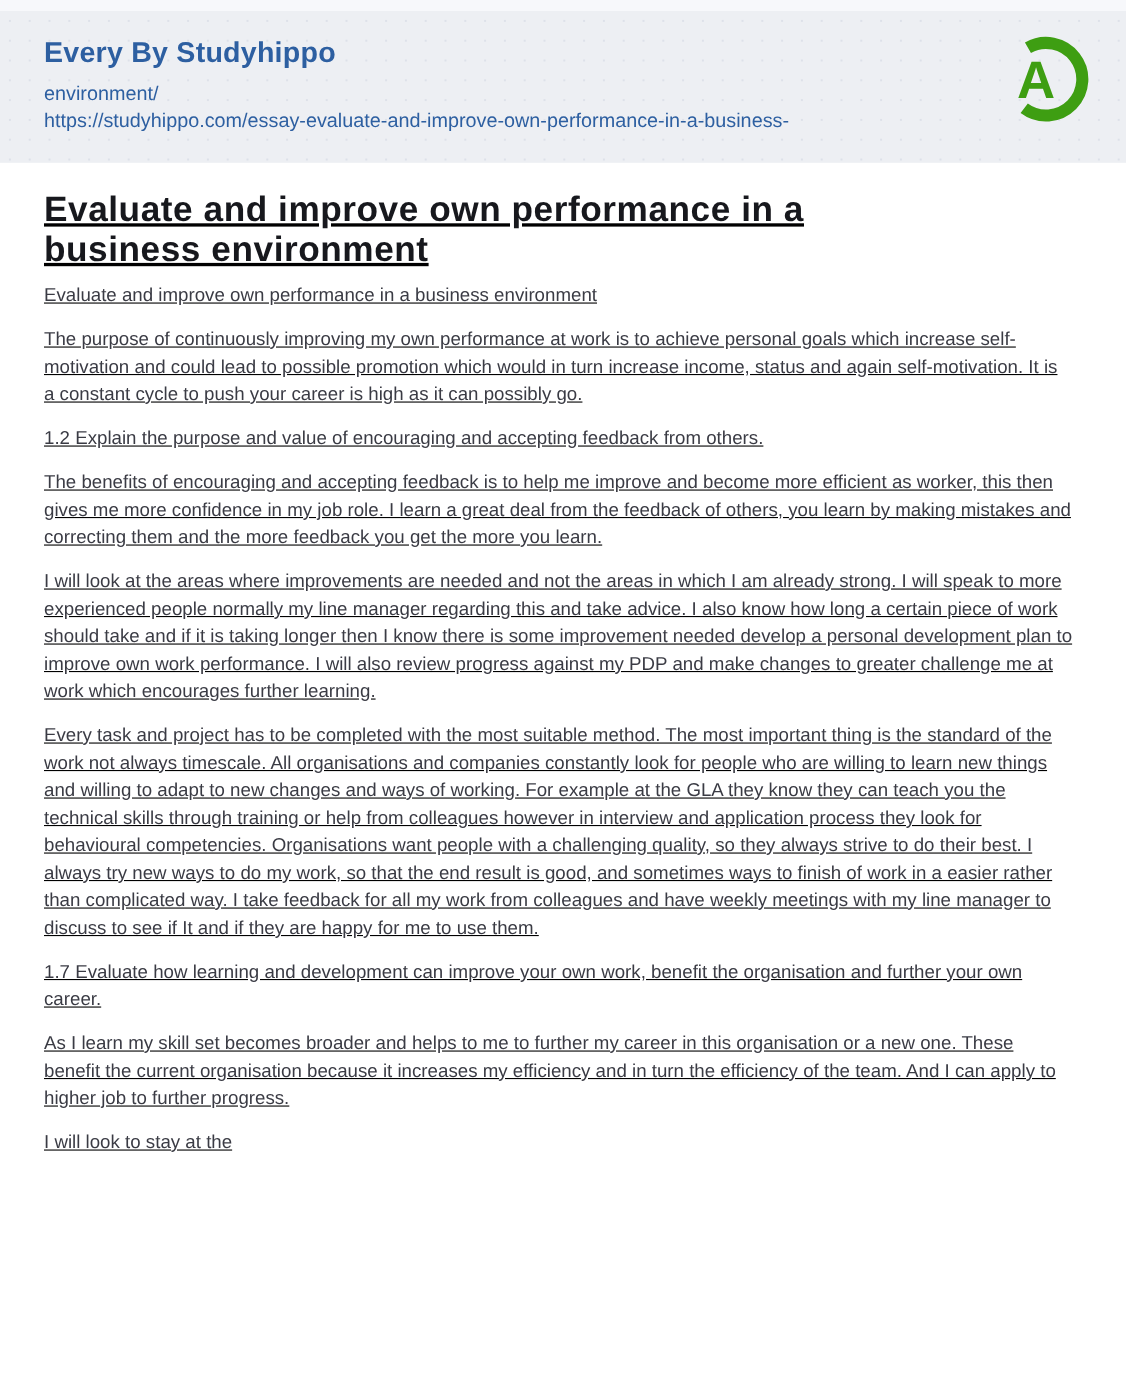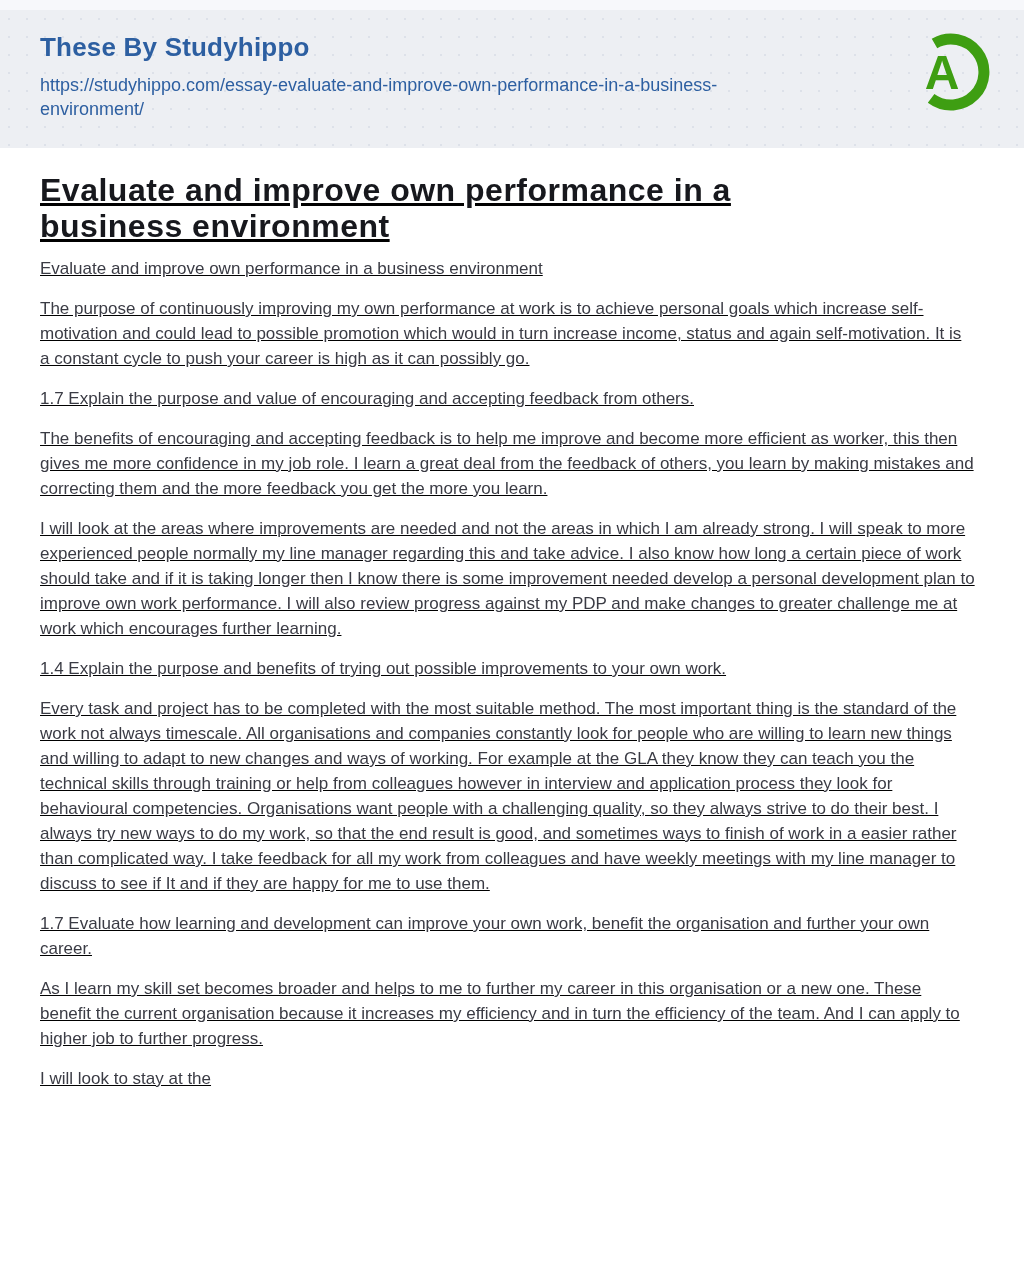--- a/index.html
+++ b/index.html
@@ -71,40 +71,39 @@
     margin-top: 12px;
   }
 </style>
 </head>
 <body>
 
 <div class="top-strip"></div>
 
 <header class="site-header">
   <div class="header-left">
-    <h2 class="site-title">These By Studyhippo</h2>
+    <h2 class="site-title">Every By Studyhippo</h2>
     <div class="site-url">
+      <div>environment/</div>
       <div>https://studyhippo.com/essay-evaluate-and-improve-own-performance-in-a-business-</div>
-      <div>environment/</div>
     </div>
   </div>
   <div class="logo-wrap">
     <svg width="84" height="90" viewBox="0 0 84 90" xmlns="http://www.w3.org/2000/svg">
       <path d="M 28.5 16.4 A 33 33 0 1 1 25.1 71.4" fill="none" stroke="#3e9e12" stroke-width="11" stroke-linecap="butt"></path>
       <text x="36" y="62" text-anchor="middle" font-family="Liberation Sans, sans-serif" font-size="48" font-weight="bold" fill="#3e9e12">A</text>
     </svg>
   </div>
 </header>
 
 <main class="essay-content">
   <h1 class="article-title">Evaluate and improve own performance in a business environment</h1>
 
   <p class="essay-p first">Evaluate and improve own performance in a business environment</p>
   <p class="essay-p">The purpose of continuously improving my own performance at work is to achieve personal goals which increase self-motivation and could lead to possible promotion which would in turn increase income, status and again self-motivation. It is a constant cycle to push your career is high as it can possibly go.</p>
-  <p class="essay-p">1.7 Explain the purpose and value of encouraging and accepting feedback from others.</p>
+  <p class="essay-p">1.2 Explain the purpose and value of encouraging and accepting feedback from others.</p>
   <p class="essay-p">The benefits of encouraging and accepting feedback is to help me improve and become more efficient as worker, this then gives me more confidence in my job role. I learn a great deal from the feedback of others, you learn by making mistakes and correcting them and the more feedback you get the more you learn.</p>
   <p class="essay-p">I will look at the areas where improvements are needed and not the areas in which I am already strong. I will speak to more experienced people normally my line manager regarding this and take advice. I also know how long a certain piece of work should take and if it is taking longer then I know there is some improvement needed develop a personal development plan to improve own work performance. I will also review progress against my PDP and make changes to greater challenge me at work which encourages further learning.</p>
-  <p class="essay-p">1.4 Explain the purpose and benefits of trying out possible improvements to your own work.</p>
   <p class="essay-p">Every task and project has to be completed with the most suitable method. The most important thing is the standard of the work not always timescale. All organisations and companies constantly look for people who are willing to learn new things and willing to adapt to new changes and ways of working. For example at the GLA they know they can teach you the technical skills through training or help from colleagues however in interview and application process they look for behavioural competencies. Organisations want people with a challenging quality, so they always strive to do their best. I always try new ways to do my work, so that the end result is good, and sometimes ways to finish of work in a easier rather than complicated way. I take feedback for all my work from colleagues and have weekly meetings with my line manager to discuss to see if It and if they are happy for me to use them.</p>
   <p class="essay-p">1.7 Evaluate how learning and development can improve your own work, benefit the organisation and further your own career.</p>
   <p class="essay-p">As I learn my skill set becomes broader and helps to me to further my career in this organisation or a new one. These benefit the current organisation because it increases my efficiency and in turn the efficiency of the team. And I can apply to higher job to further progress.</p>
   <p class="essay-p">I will look to stay at the</p>
 </main>
 
 </body></html>

